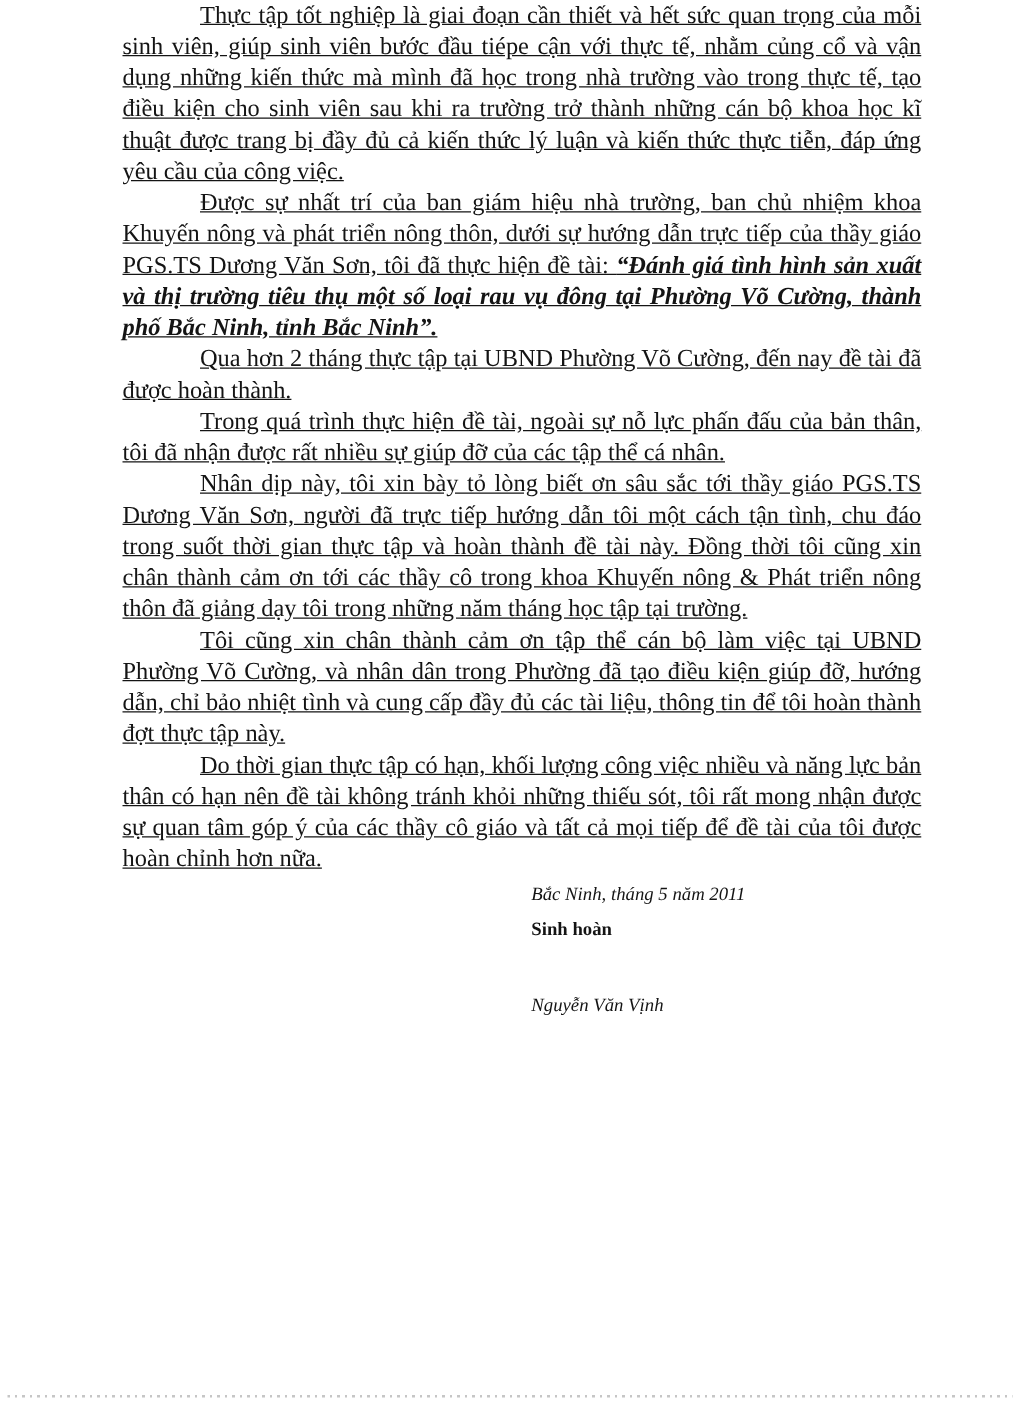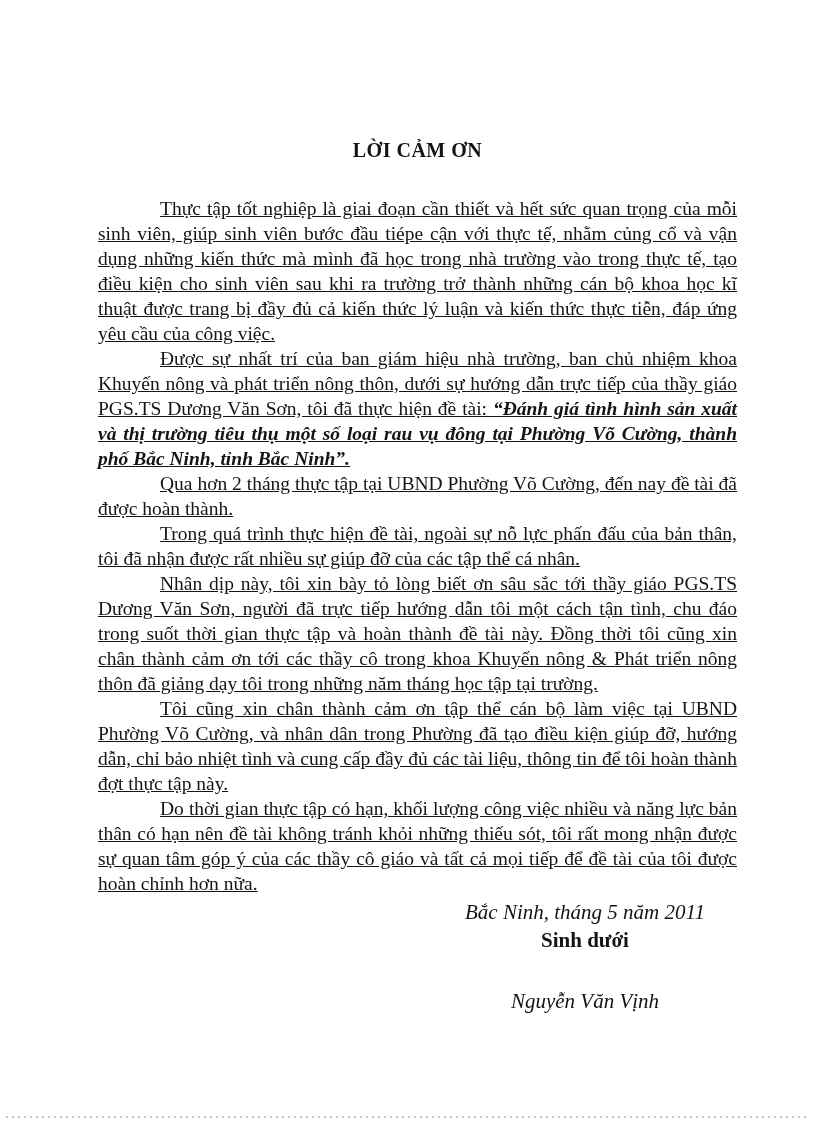--- a/index.html
+++ b/index.html
@@ -39,22 +39,22 @@
     text-indent: 62px;
     text-decoration: underline;
   }
   .thesis-emphasis {
     font-weight: bold;
     font-style: italic;
   }
   .signature {
     width: 320px;
     margin: 3px 0 0 327px;
-    text-align: center;
-    font-size: 21px;
+    text-align: left;
+    font-size: 15px;
     line-height: 26px;
   }
   .place-date {
     font-style: italic;
   }
   .signer-role {
     font-weight: bold;
     margin-top: 2px;
   }
   .signer-name {
@@ -73,21 +73,20 @@
       #c6c6c6 0px, #c6c6c6 2px,
       transparent 2px, transparent 6px
     );
   }
 </style>
 </head>
 <body>
 
 <div class="page">
 
-  <h1 class="doc-title">LỜI CẢM ƠN</h1>
 
   <div class="doc-body">
 
     <p>
       <span>Thực tập tốt nghiệp là giai đoạn cần thiết và hết sức quan trọng của mỗi sinh viên, giúp sinh viên bước đầu tiépe cận với thực tế, nhằm củng cổ và vận dụng những kiến thức mà mình đã học trong nhà trường vào trong thực tế, tạo điều kiện cho sinh viên sau khi ra trường trở thành những cán bộ khoa học kĩ thuật được trang bị đầy đủ cả kiến thức lý luận và kiến thức thực tiễn, đáp ứng yêu cầu của công việc.</span>
     </p>
 
     <p>
       <span>Được sự nhất trí của ban giám hiệu nhà trường, ban chủ nhiệm khoa Khuyến nông và phát triển nông thôn, dưới sự hướng dẫn trực tiếp của thầy giáo PGS.TS Dương Văn Sơn, tôi đã thực hiện đề tài: </span><span class="thesis-emphasis">“Đánh giá tình hình sản xuất và thị trường tiêu thụ một số loại rau vụ đông tại Phường Võ Cường, thành phố Bắc Ninh, tỉnh Bắc Ninh”.</span>
     </p>
@@ -107,21 +106,21 @@
     <p>
       <span>Tôi cũng xin chân thành cảm ơn tập thể cán bộ làm việc tại UBND Phường Võ Cường, và nhân dân trong Phường đã tạo điều kiện giúp đỡ, hướng dẫn, chỉ bảo nhiệt tình và cung cấp đầy đủ các tài liệu, thông tin để tôi hoàn thành đợt thực tập này.</span>
     </p>
 
     <p>
       <span>Do thời gian thực tập có hạn, khối lượng công việc nhiều và năng lực bản thân có hạn nên đề tài không tránh khỏi những thiếu sót, tôi rất mong nhận được sự quan tâm góp ý của các thầy cô giáo và tất cả mọi tiếp để đề tài của tôi được hoàn chỉnh hơn nữa.</span>
     </p>
 
     <div class="signature">
       <div class="place-date">Bắc Ninh, tháng 5 năm 2011</div>
-      <div class="signer-role">Sinh dưới</div>
+      <div class="signer-role">Sinh hoàn</div>
       <div class="signer-name">Nguyễn Văn Vịnh</div>
     </div>
 
   </div>
 
   <div class="bottom-rule"></div>
 
 </div>
 
 </body></html>

